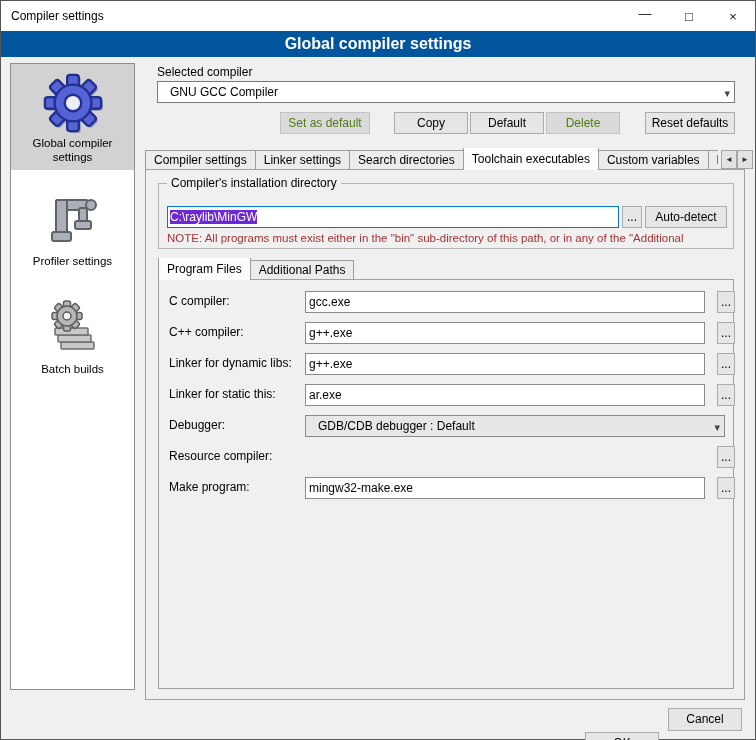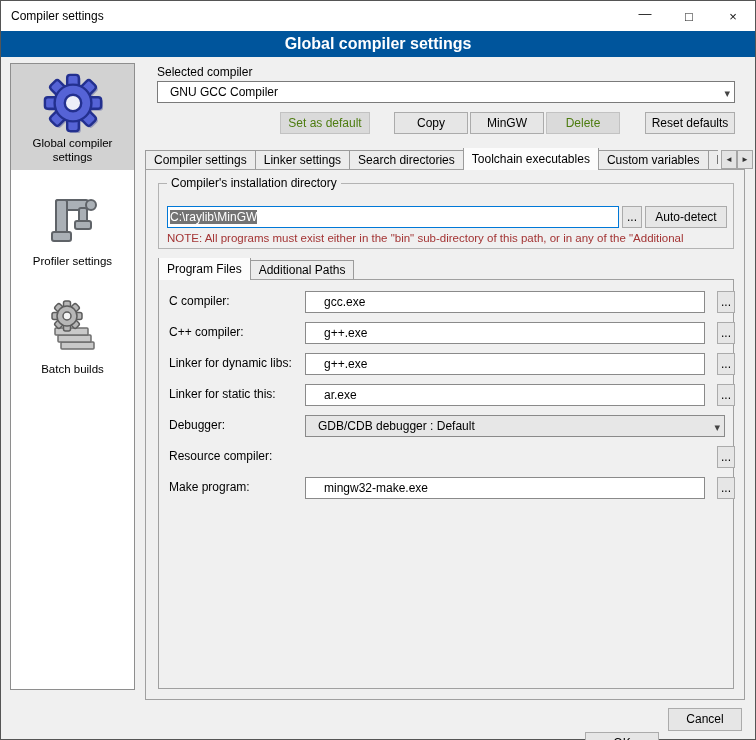--- a/index.html
+++ b/index.html
@@ -54,29 +54,29 @@
     box-sizing:border-box;text-align:center;line-height:17px;font-size:8px;color:#333;}
 
   .panel{position:absolute;background:#f0f0f0;border:1px solid #a0a0a0;box-sizing:border-box;z-index:1;}
 
   
   .groupbox{position:absolute;border:1px solid #b3b3b3;box-sizing:border-box;}
   .groupbox .gb-label{position:absolute;top:-8px;left:8px;background:#f0f0f0;padding:0 4px;font-size:12px;}
 
   .path-input{position:absolute;height:22px;background:#fff;border:1px solid #0078d7;
     box-sizing:border-box;line-height:20px;padding-left:2px;overflow:hidden;white-space:nowrap;}
-  .path-input .sel{background:#737373;color:#fff;}
+  .path-input .sel{background:#6d28d9;color:#fff;}
 
   .note{position:absolute;color:#a33434;font-size:11.5px;white-space:nowrap;overflow:hidden;}
 
   
   .row{position:absolute;left:10px;right:10px;height:22px;}
   .row .f-label{position:absolute;left:0;top:3px;}
   .row .f-input{position:absolute;left:136px;top:0;width:400px;height:22px;background:#fff;
-    border:1px solid #8a8a8a;box-sizing:border-box;font-size:12px;padding:0 18px;
+    border:1px solid #8a8a8a;box-sizing:border-box;font-size:12px;padding:0 3px;
     font-family:"Liberation Sans","DejaVu Sans",sans-serif;}
   .row .f-browse{left:548px;top:0;width:18px;}
   .row .f-combo{left:136px;top:0;width:420px;}
 
   .footer-btn{height:23px;width:74px;}
 </style>
 </head>
 <body>
 
 <div class="frame"></div>
@@ -161,21 +161,21 @@
 </div>
 
 <span class="lbl" style="left:157px;top:65px;">Selected compiler</span>
 <div class="combo" style="left:157px;top:81px;width:578px;">
   <span>GNU GCC Compiler</span>
   <span class="arrow">▾</span>
 </div>
 
 <div class="btn disabled" style="left:280px;top:112px;width:90px;">Set as default</div>
 <div class="btn" style="left:394px;top:112px;width:74px;">Copy</div>
-<div class="btn" style="left:470px;top:112px;width:74px;">MinGW</div>
+<div class="btn" style="left:470px;top:112px;width:74px;">Default</div>
 <div class="btn disabled" style="left:546px;top:112px;width:74px;">Delete</div>
 <div class="btn" style="left:645px;top:112px;width:90px;">Reset defaults</div>
 
 <div class="tabstrip" style="left:145px;top:148px;width:573px;height:22px;">
   <div class="tab">Compiler settings</div>
   <div class="tab">Linker settings</div>
   <div class="tab">Search directories</div>
   <div class="tab active">Toolchain executables</div>
   <div class="tab">Custom variables</div>
   <div class="tab">Build options</div>

